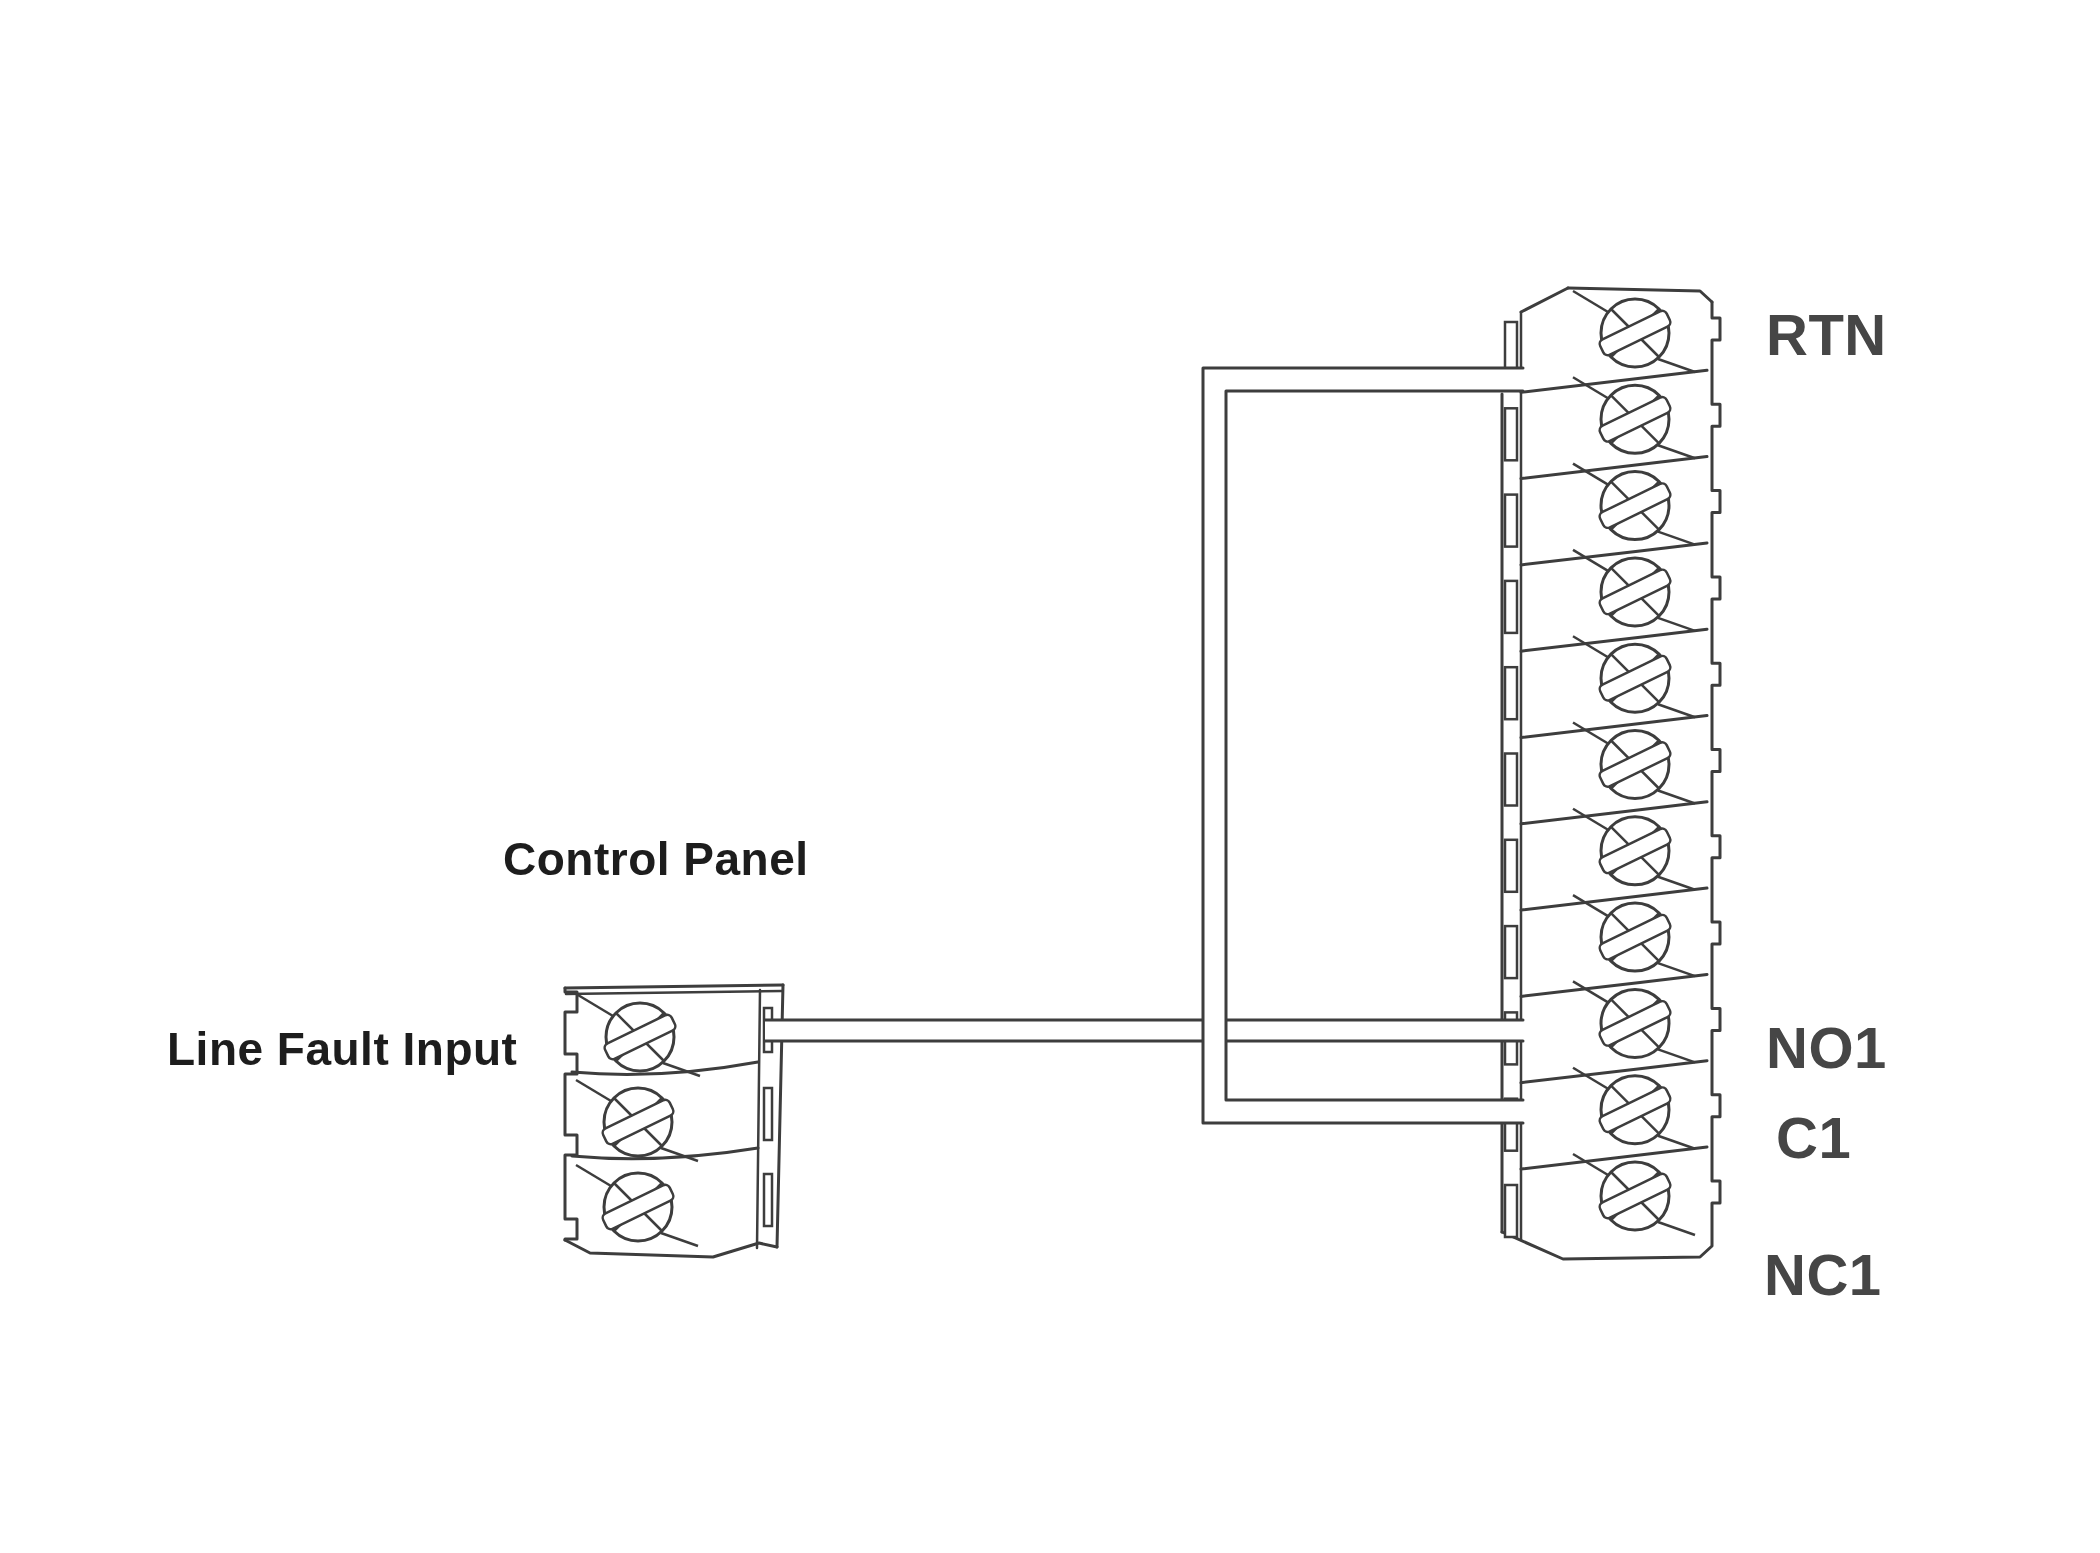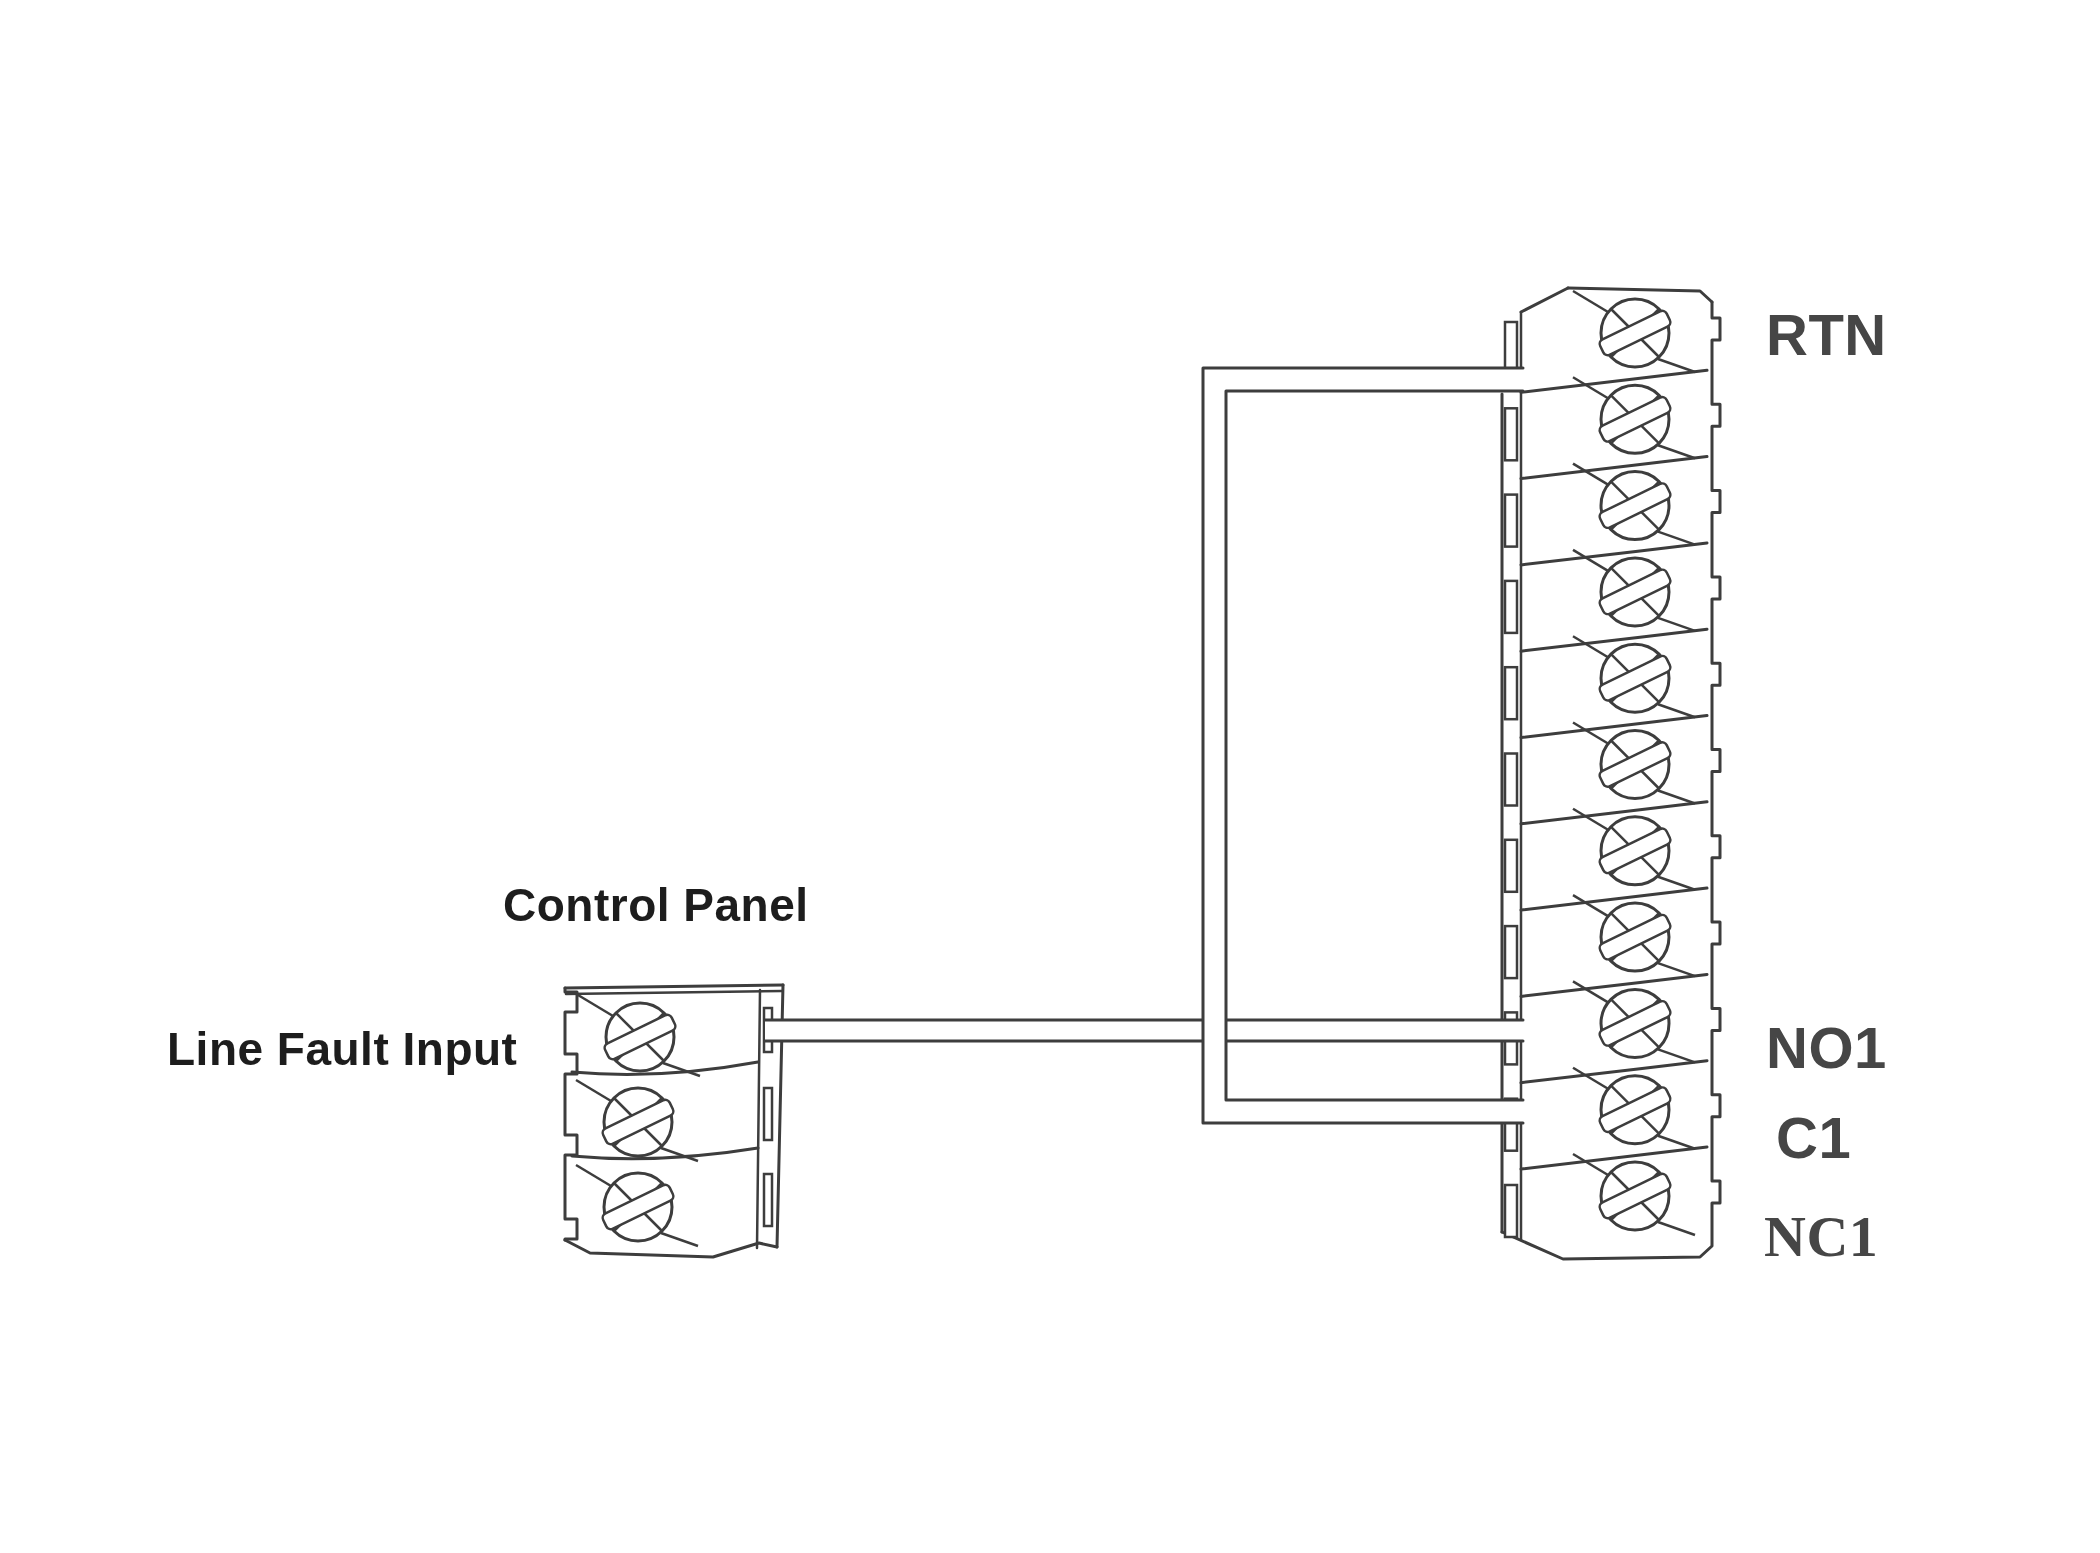--- a/index.html
+++ b/index.html
@@ -14,26 +14,26 @@
   .lbl{
     position:absolute;
     font-weight:bold;
     line-height:1;
     white-space:nowrap;
     letter-spacing:0.5px;
     user-select:none;
   }
   .lbl-dark{color:var(--ink-dark,#1d1d1d);font-size:46px;}
   .lbl-gray{color:var(--ink-gray,#464646);font-size:58px;}
-  #control-panel-title{left:503px;top:882px;}
+  #control-panel-title{left:503px;top:836px;}
   #line-fault-label{left:167px;top:1026px;text-align:right;}
   #rtn-label{left:1766px;top:306px;}
   #no1-label{left:1766px;top:1000px;margin-top:19px;}
   #c1-label{left:1776px;top:1096px;margin-top:13px;}
-  #nc1-label{left:1764px;top:1208px;font-family:Liberation Serif, serif;}
+  #nc1-label{left:1764px;top:1246px;}
 </style>
 </head>
 <body style="--ink-dark: #1d1d1d; --ink-gray: #464646;">
 
 <div class="stage">
 
   <svg width="2100" height="1553" viewBox="0 0 2100 1553">
     <defs>
 
       <g id="screw">

